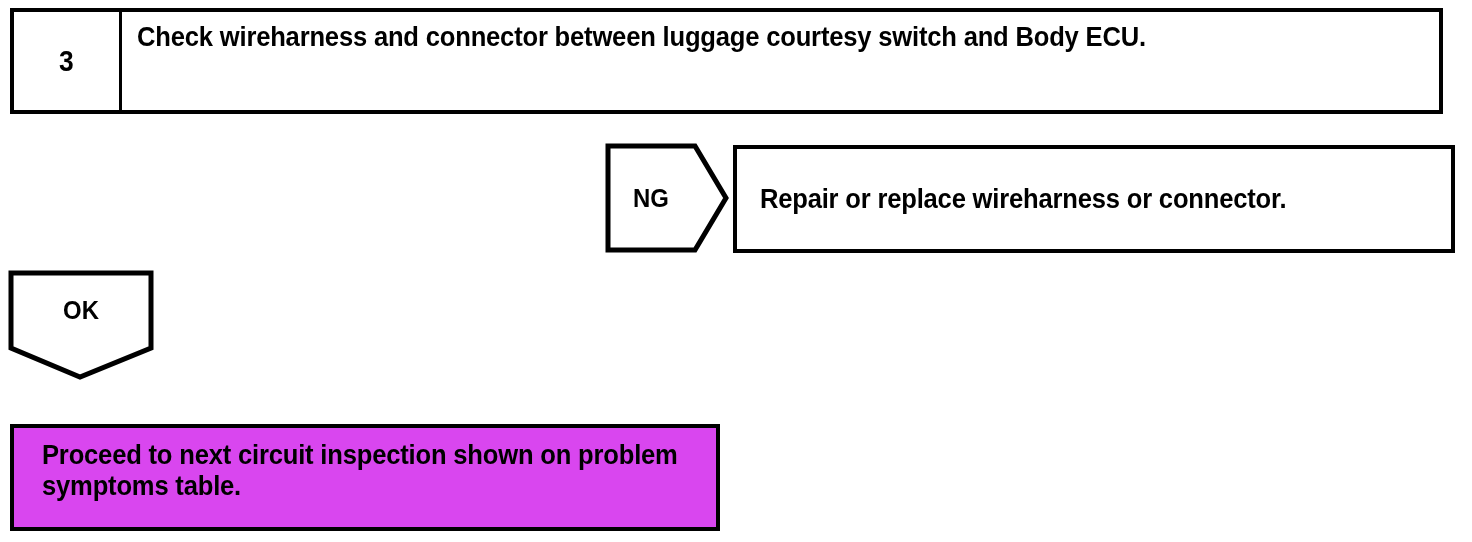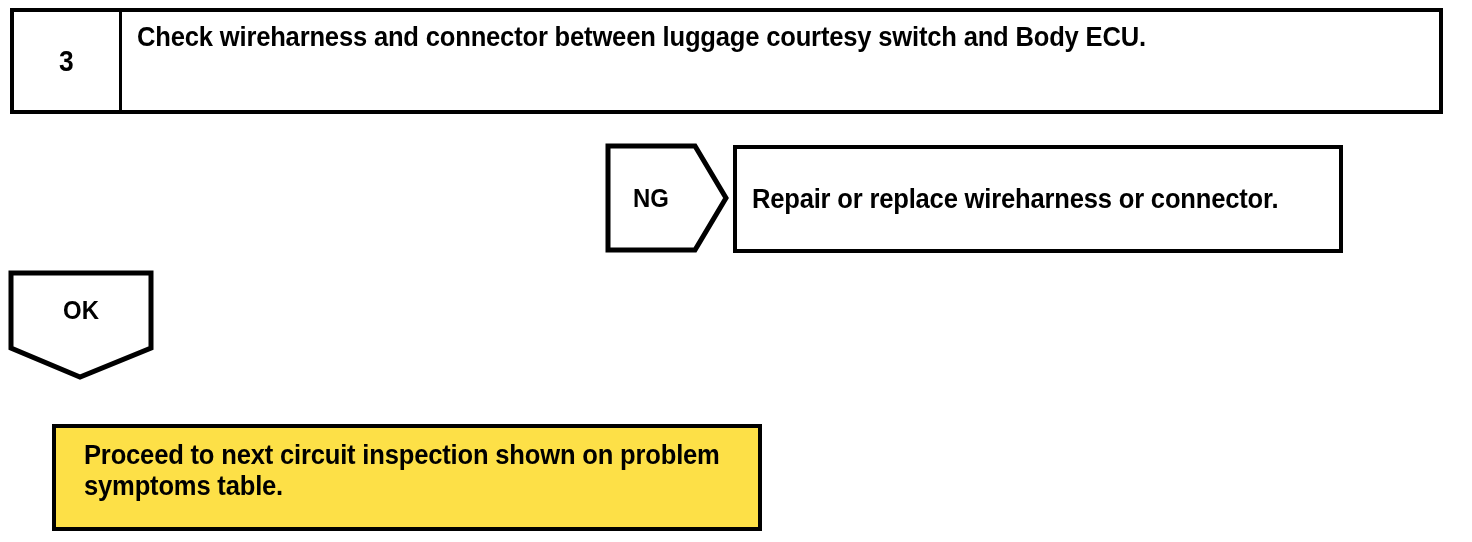--- a/index.html
+++ b/index.html
@@ -82,27 +82,28 @@
     font-size: 26px;
     font-weight: bold;
     letter-spacing: 0px;
     transform: scaleX(0.92);
     transform-origin: center center;
   }
   .ng-result-box {
     position: absolute;
     left: 733px;
     top: 145px;
-    width: 610px;
+    width: 722px;
     height: 108px;
     border: 4px solid #000;
     box-sizing: border-box;
     background: #fff;
     display: flex;
     align-items: center;
+    padding-left: 8px;
   }
   .ng-result-text {
     padding-left: 16px;
     font-size: 27.5px;
     font-weight: bold;
     letter-spacing: -0.2px;
     line-height: 1.1;
     transform: scaleX(0.93);
     transform-origin: left center;
     white-space: nowrap;
@@ -134,22 +135,21 @@
 
   
   .final-box {
     position: absolute;
     left: 10px;
     top: 424px;
     width: 710px;
     height: 107px;
     border: 4px solid #000;
     box-sizing: border-box;
-    background: #fde047;
-    margin-left: 42px;
+    background: #d946ef;
   }
   .final-text {
     position: absolute;
     left: 28px;
     top: 12px;
     right: 10px;
     font-size: 27.5px;
     font-weight: bold;
     line-height: 1.12;
     letter-spacing: -0.2px;

